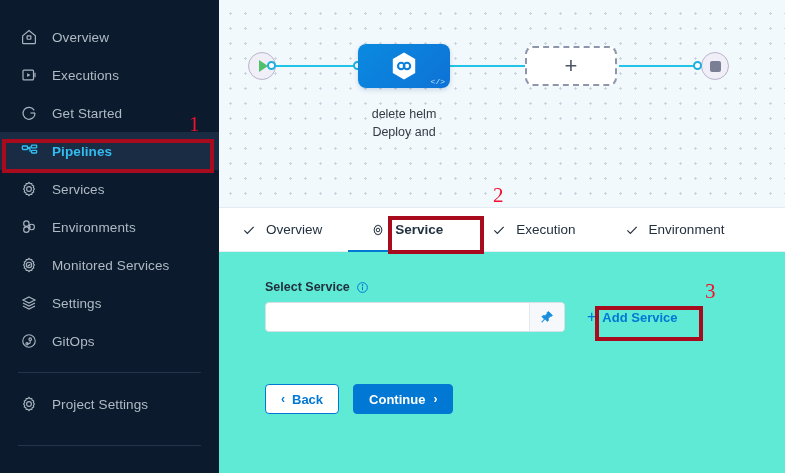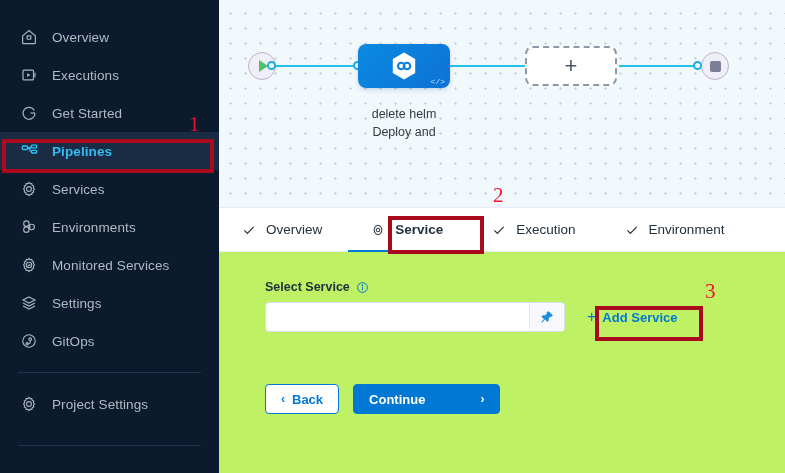--- a/index.html
+++ b/index.html
@@ -232,21 +232,21 @@
     content: "";
     position: absolute;
     left: -22px; right: -22px; bottom: -1px;
     height: 3px;
     background: #0278d5;
   }
 
   
   .form {
     flex: 1 1 auto;
-    background: #bef264;
+    background: #5eead4;
     padding: 28px 4px 0 46px;
     box-sizing: border-box;
     position: relative;
   }
   .field-label {
     font-size: 12.5px;
     font-weight: bold;
     color: #22313f;
     display: flex;
     align-items: center;
@@ -324,21 +324,20 @@
     background: #ffffff;
     border: 1px solid #0278d5;
     color: #0278d5;
     margin-right: 14px;
   }
   .btn-back .ch { margin-right: 7px; font-size: 12px; }
   .btn-continue {
     background: #0278d5;
     border: 1px solid #0278d5;
     color: #ffffff;
-    gap: 47px;
   }
   .btn-continue .ch { margin-left: 8px; font-size: 12px; }
 
   .annot-box {
     position: absolute;
     border: 4px solid #a80a1e;
     box-sizing: border-box;
     pointer-events: none;
     z-index: 40;
   }

